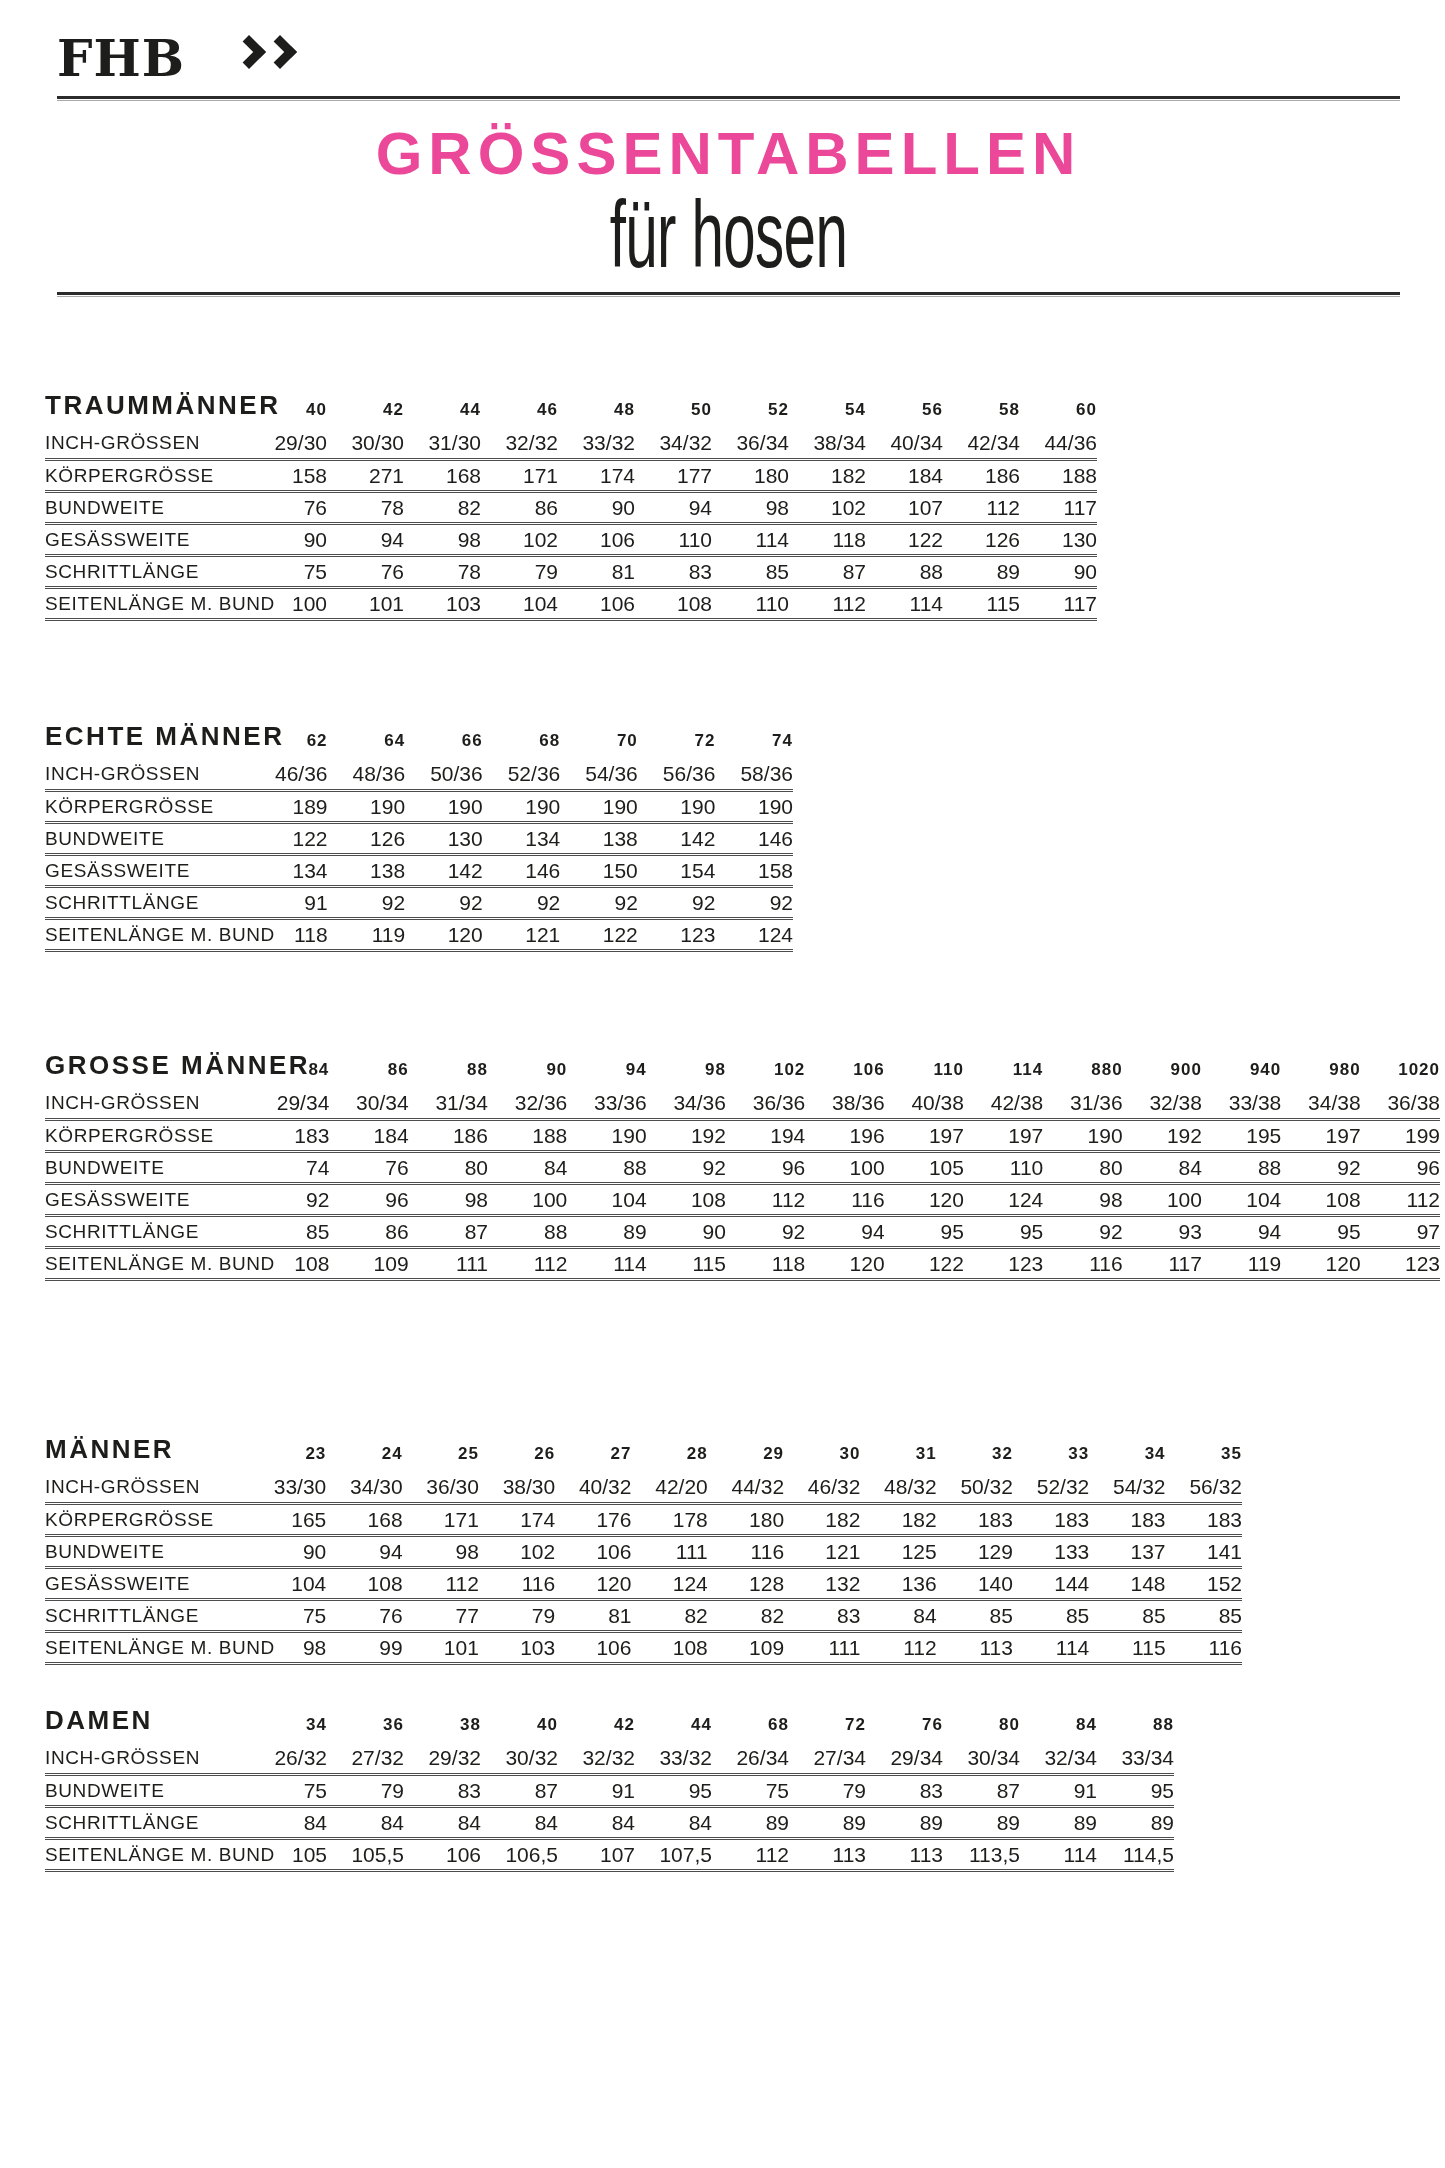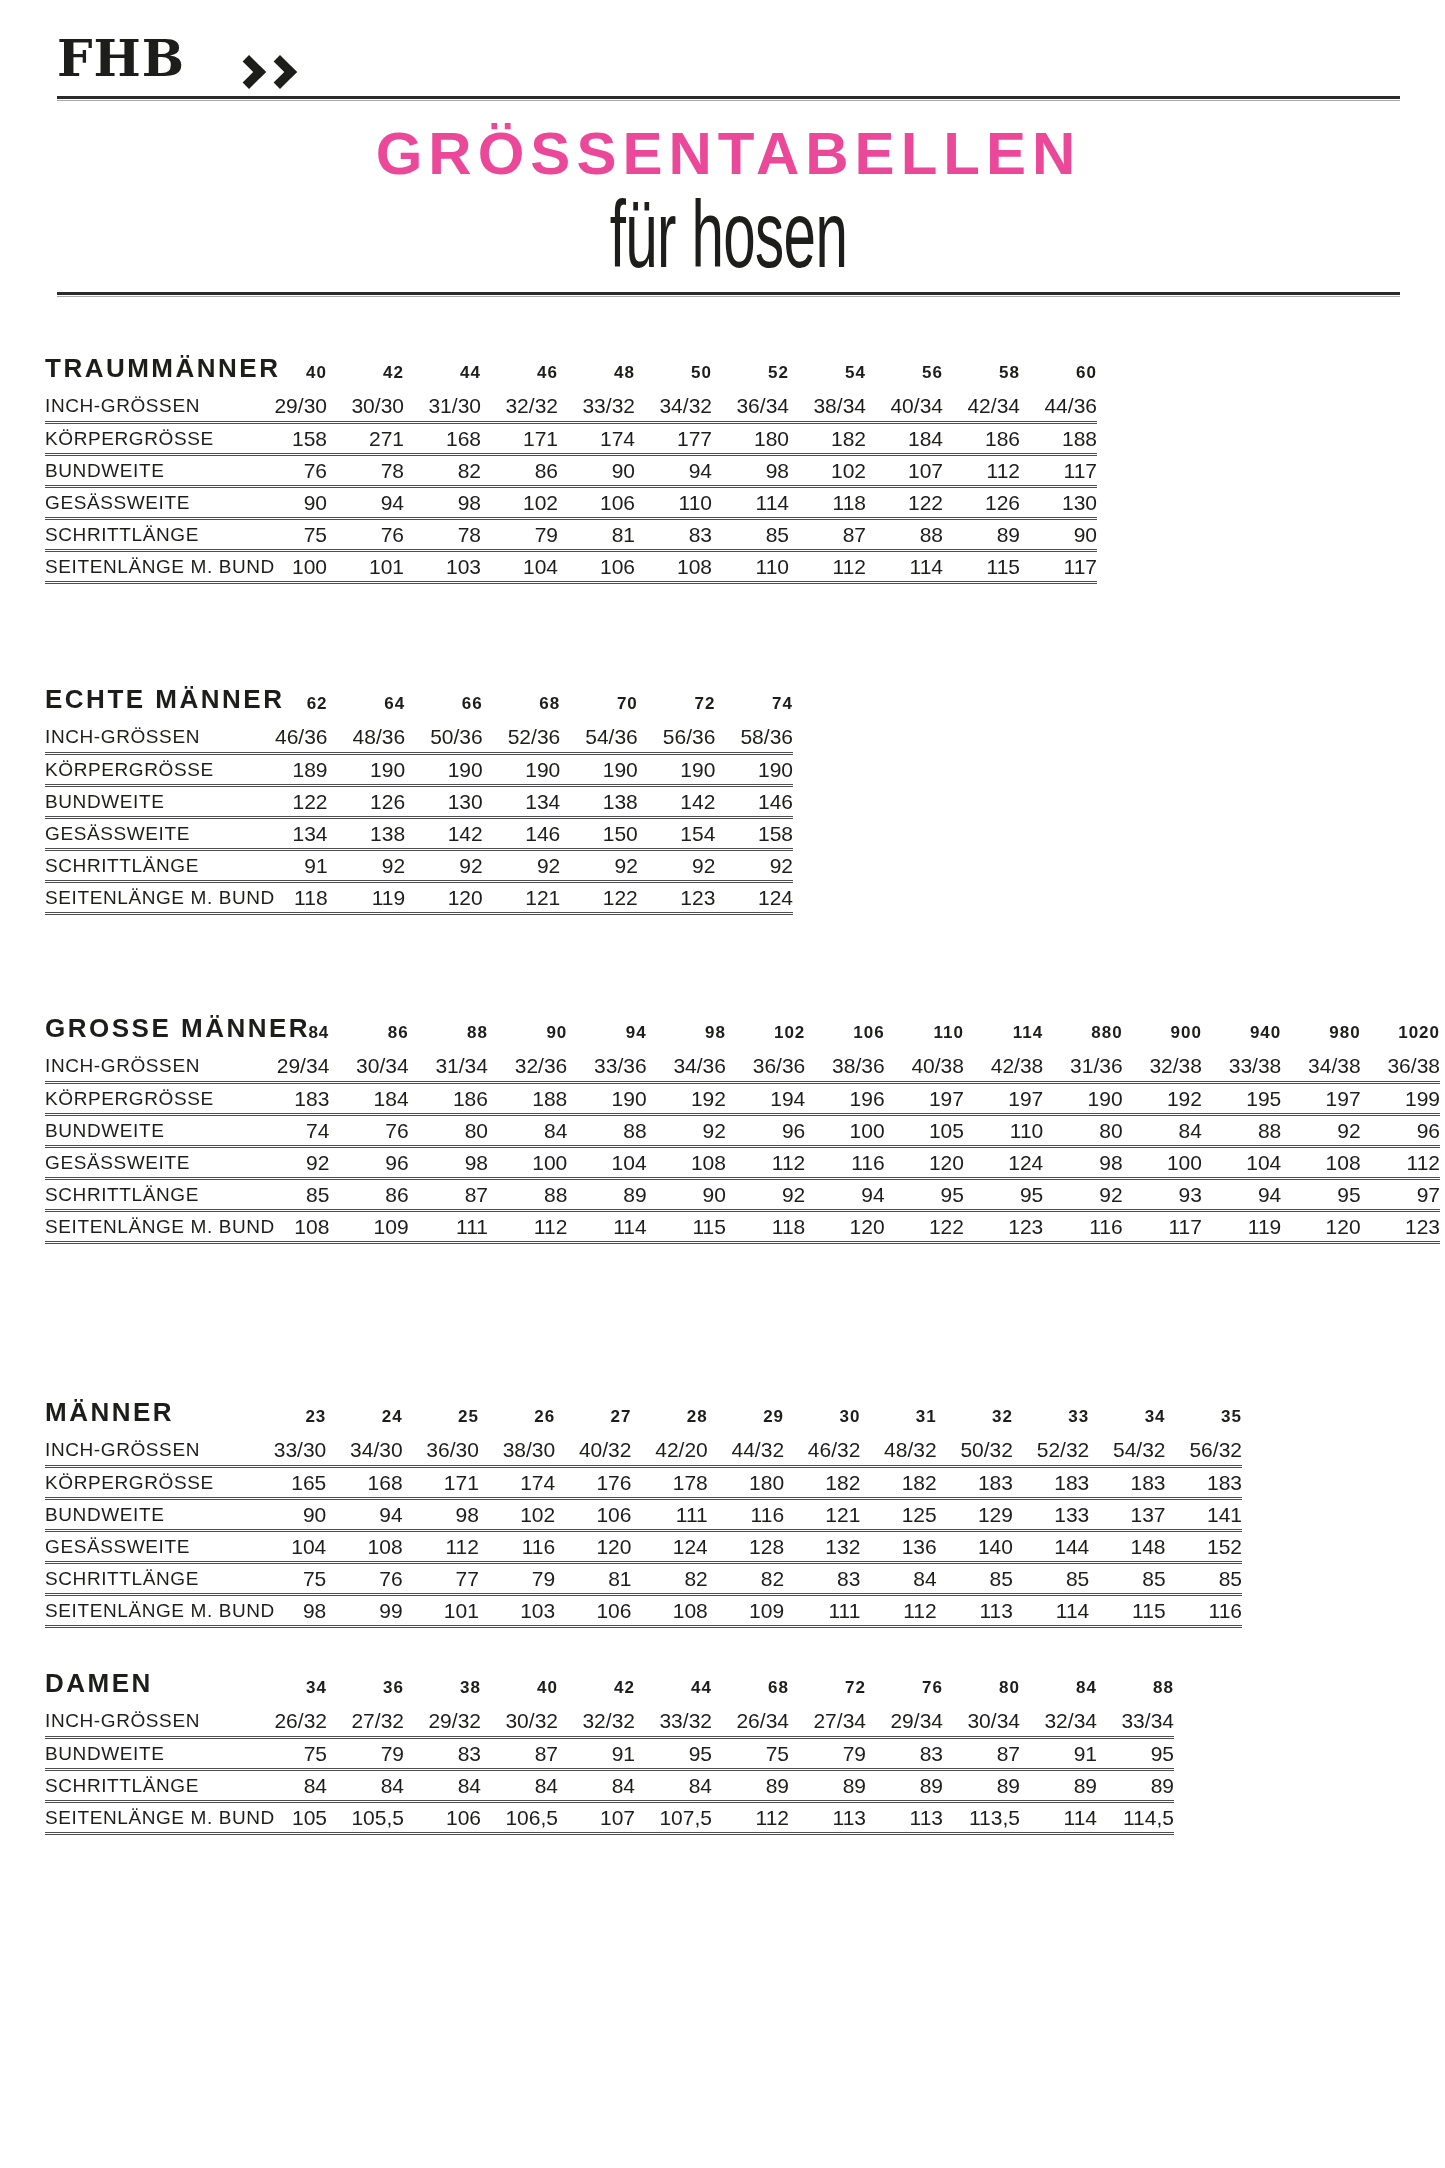--- a/index.html
+++ b/index.html
@@ -8,21 +8,21 @@
     width:1445px; height:2168px;
     position:relative;
     font-family:"Liberation Sans", sans-serif;
     color:#1d1d1b;
     overflow:hidden;
   }
 
   
   .logo-row {
     position:absolute; top:34px; left:57px;
-    display:flex; align-items:flex-end;
+    display:flex; align-items:flex-start;
   }
   .logo-text {
     font-family:"DejaVu Serif", serif;
     font-weight:bold; font-size:50px; line-height:1;
     letter-spacing:1px;
   }
   .chevrons { display:flex; margin-left:52px; margin-top:6px; }
   .chevron {
     width:24px; height:24px;
     border-top:9px solid #1d1d1b; border-right:9px solid #1d1d1b;
@@ -57,20 +57,21 @@
     transform:scaleX(0.62);
     transform-origin:center;
     white-space:nowrap;
   }
 
   
   table.size-table {
     position:absolute; left:45px;
     border-collapse:collapse;
     table-layout:fixed;
+    margin-top:37px;
   }
   .t1 { top:348px;  width:1052px; }
   .t2 { top:679px;  width:748px;  }
   .t3 { top:1008px; width:1395px; }
   .t4 { top:1392px; width:1197px; }
   .t5 { top:1663px; width:1129px; }
 
   table.size-table thead tr { height:42px; }
   table.size-table th {
     vertical-align:bottom; padding-bottom:9px;

